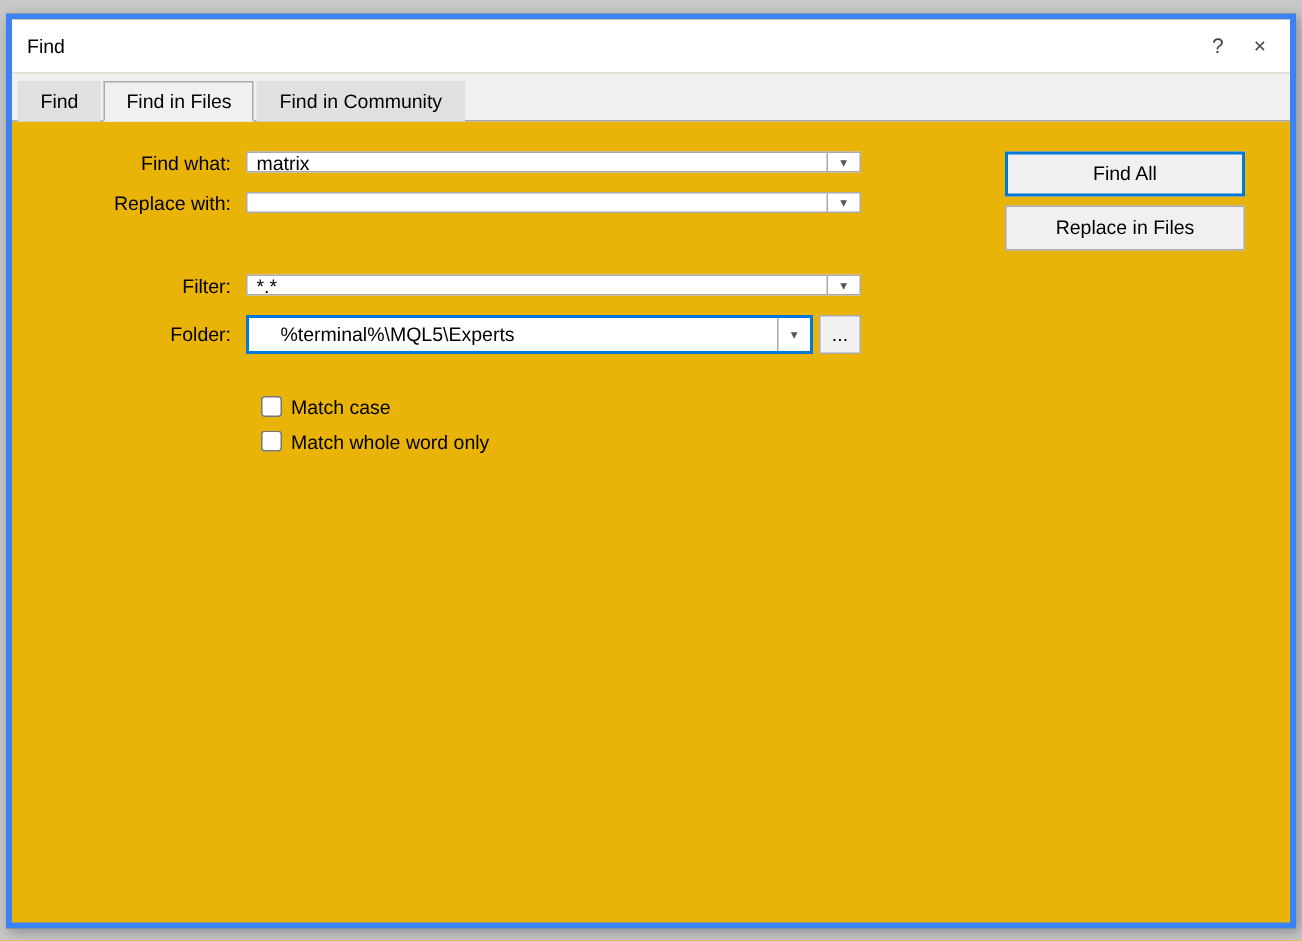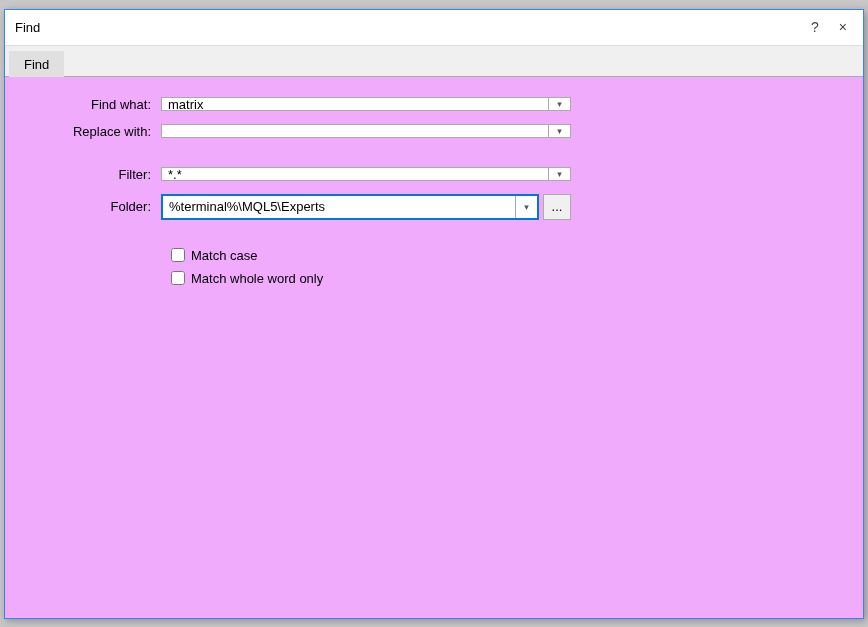--- a/index.html
+++ b/index.html
@@ -8,22 +8,22 @@
       display: flex;
       align-items: center;
       justify-content: center;
       width: 868px;
       height: 627px;
       font-family: 'Segoe UI', Tahoma, Geneva, Verdana, sans-serif;
       font-size: 13px;
       color: #000;
     }
     .dialog {
-      background: #f0abfc;
-      border: 1px solid #3b82f6;
+      background: #eab308;
+      border: 4px solid #3b82f6;
       width: 860px;
       height: 610px;
       display: flex;
       flex-direction: column;
       box-shadow: 2px 2px 8px rgba(0,0,0,0.3);
     }
     .title-bar {
       background: #fff;
       display: flex;
       align-items: center;
@@ -141,21 +141,21 @@
       border: 2px solid #0078d7;
       background: #fff;
       height: 26px;
       flex: 1;
       position: relative;
     }
     .folder-input-wrap input {
       border: none;
       outline: none;
       flex: 1;
-      padding: 0 6px;
+      padding: 0 21px;
       font-size: 13px;
       background: transparent;
       height: 100%;
     }
     .folder-input-wrap .dropdown-arrow {
       width: 22px;
       height: 100%;
       display: flex;
       align-items: center;
       justify-content: center;
@@ -239,20 +239,26 @@
     <span class="title-bar-left">Find</span>
     <div class="title-bar-right">
       <button class="title-btn">?</button>
       <button class="title-btn">×</button>
     </div>
   </div>
 
   <div class="tabs">
     <div class="tab">
       <span>Find</span>
+    </div>
+    <div class="tab active">
+      <span>Find in Files</span>
+    </div>
+    <div class="tab">
+      <span>Find in Community</span>
     </div>
   </div>
 
   <div class="content">
 
     <div style="display:flex; align-items:flex-start; gap:0;">
       <div style="flex:1;">
 
         <div class="row">
           <span class="label">Find what:</span>
@@ -268,20 +274,24 @@
           <span class="label">Replace with:</span>
           <div class="input-combo">
             <input type="text" style="">
             <div class="dropdown-arrow">
               <span class="dropdown-arrow-icon">▾</span>
             </div>
           </div>
         </div>
       </div>
 
+      <div class="right-buttons">
+        <button class="btn primary">Find All</button>
+        <button class="btn">Replace in Files</button>
+      </div>
     </div>
 
     <div class="spacer"></div>
 
     <div class="row">
       <span class="label">Filter:</span>
       <div class="input-combo">
         <input type="text" value="*.*" style="">
         <div class="dropdown-arrow">
           <span class="dropdown-arrow-icon">▾</span>

